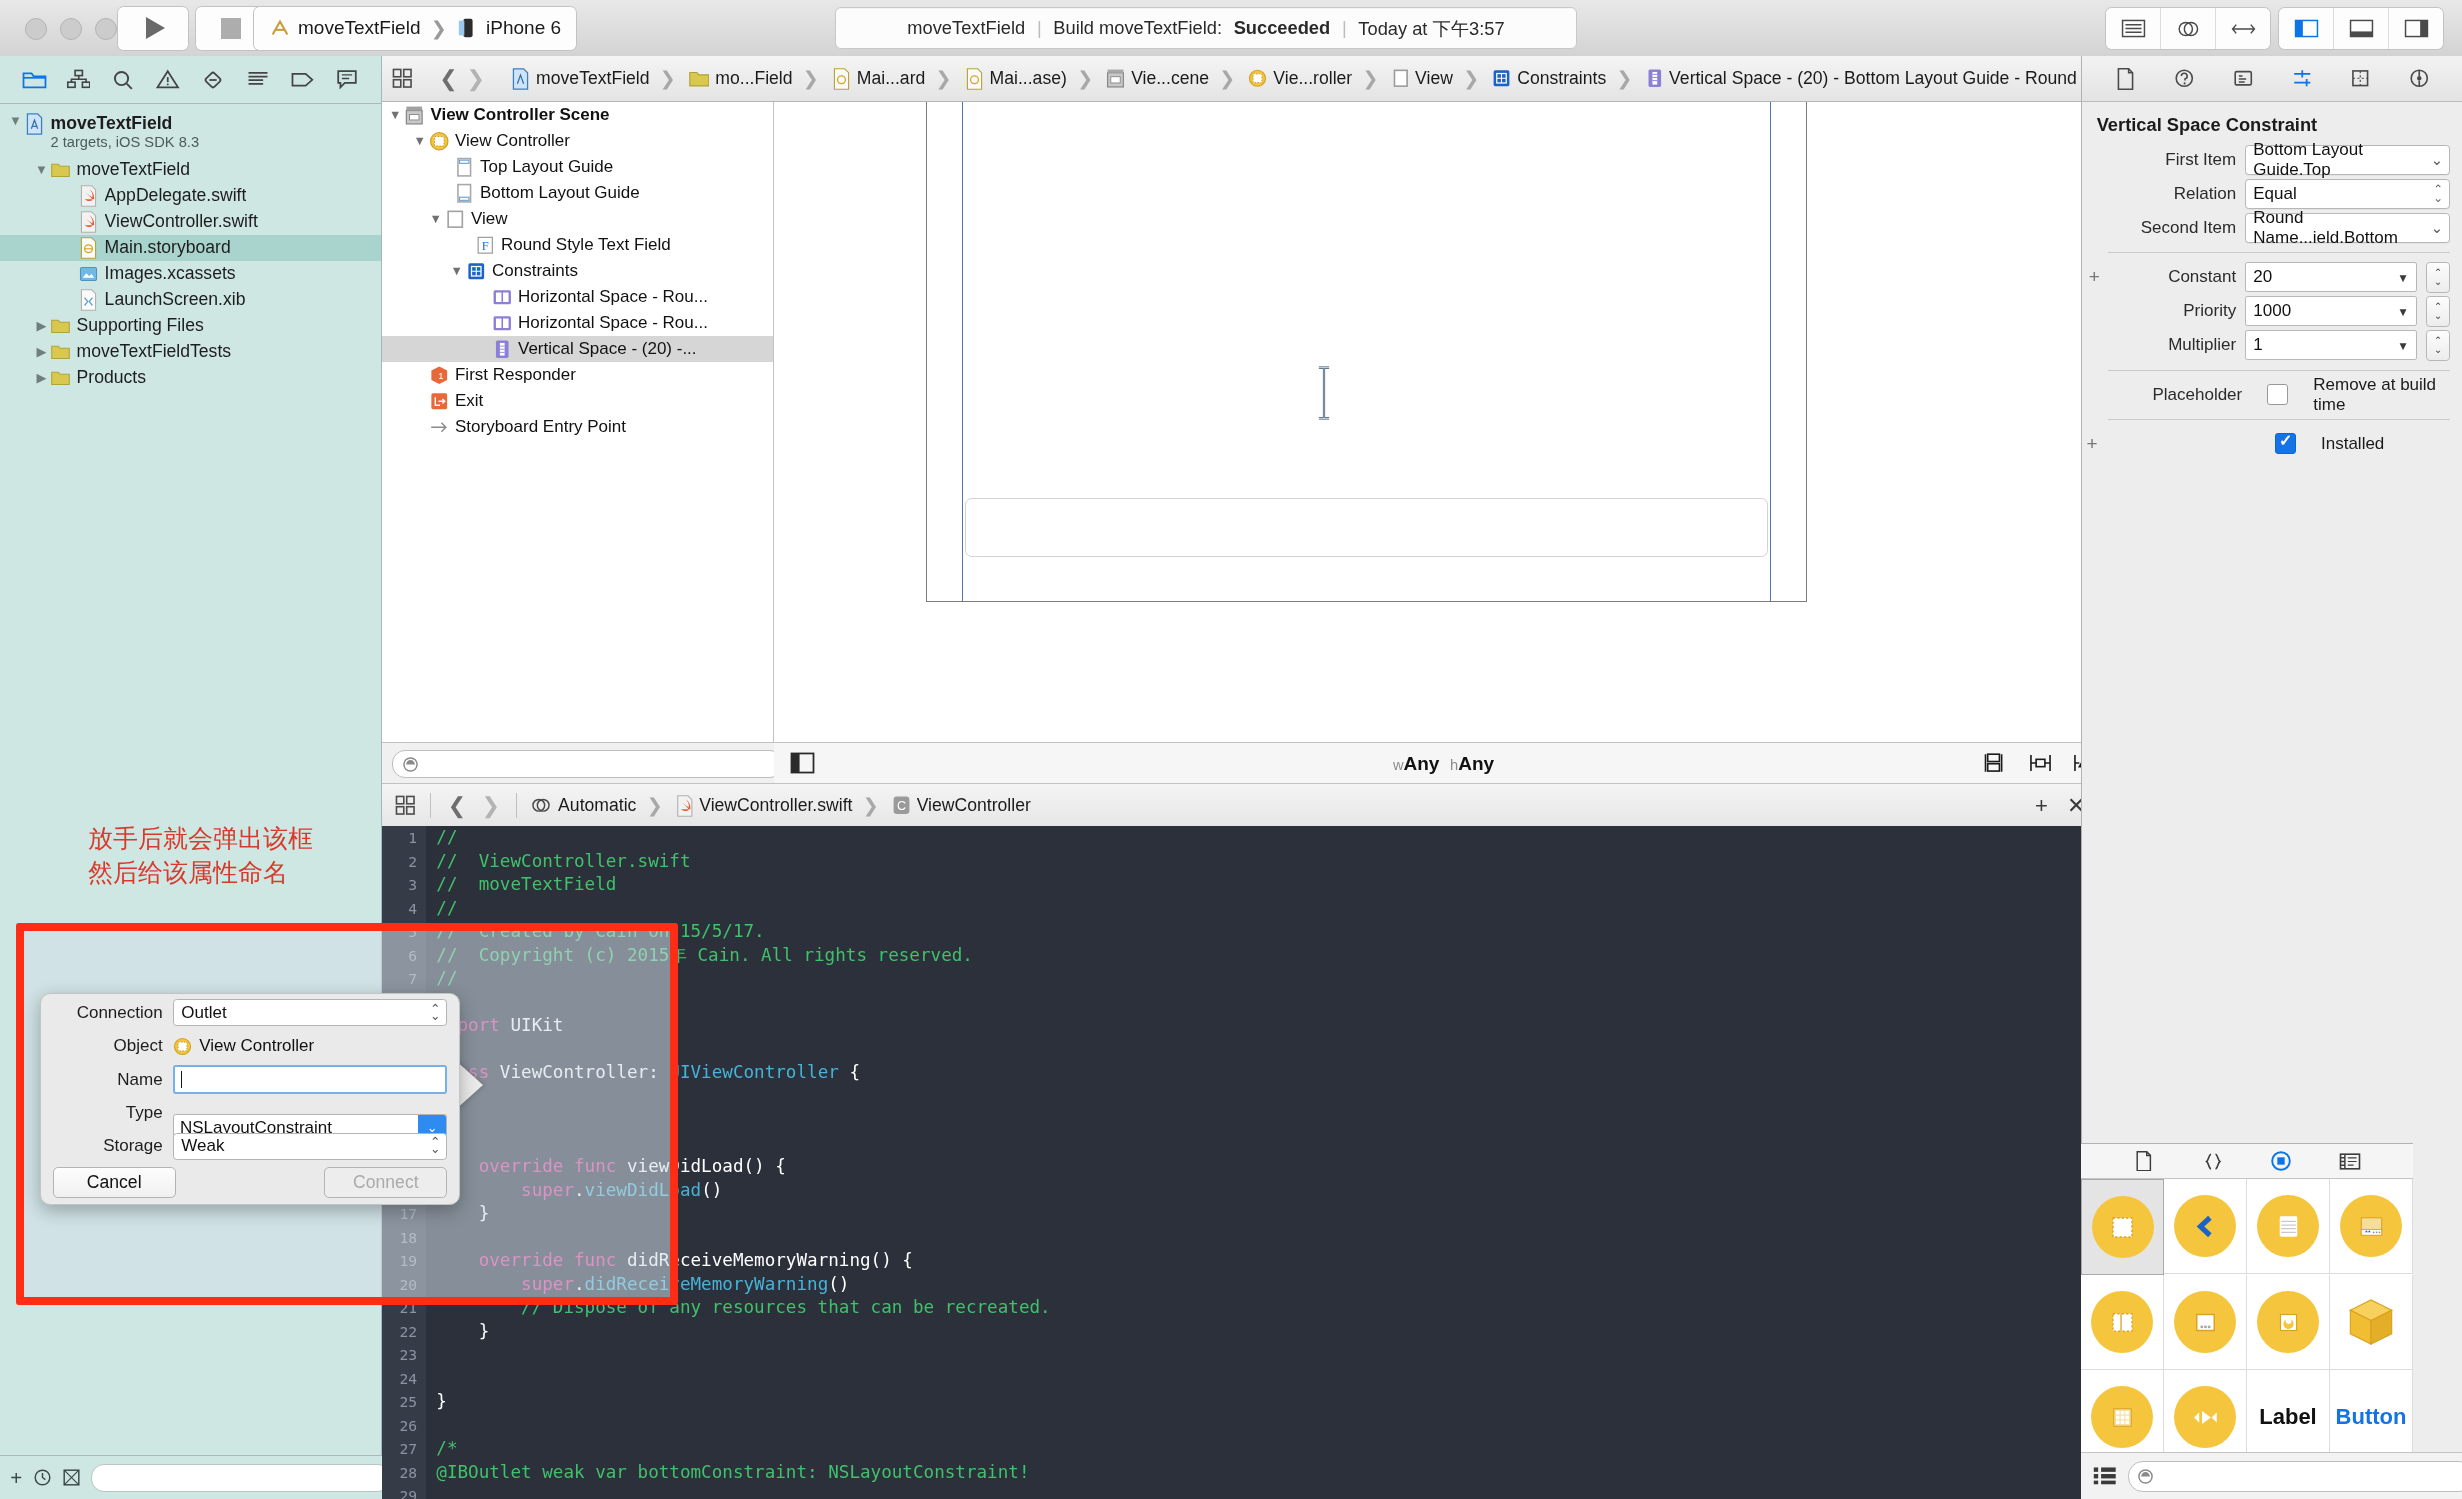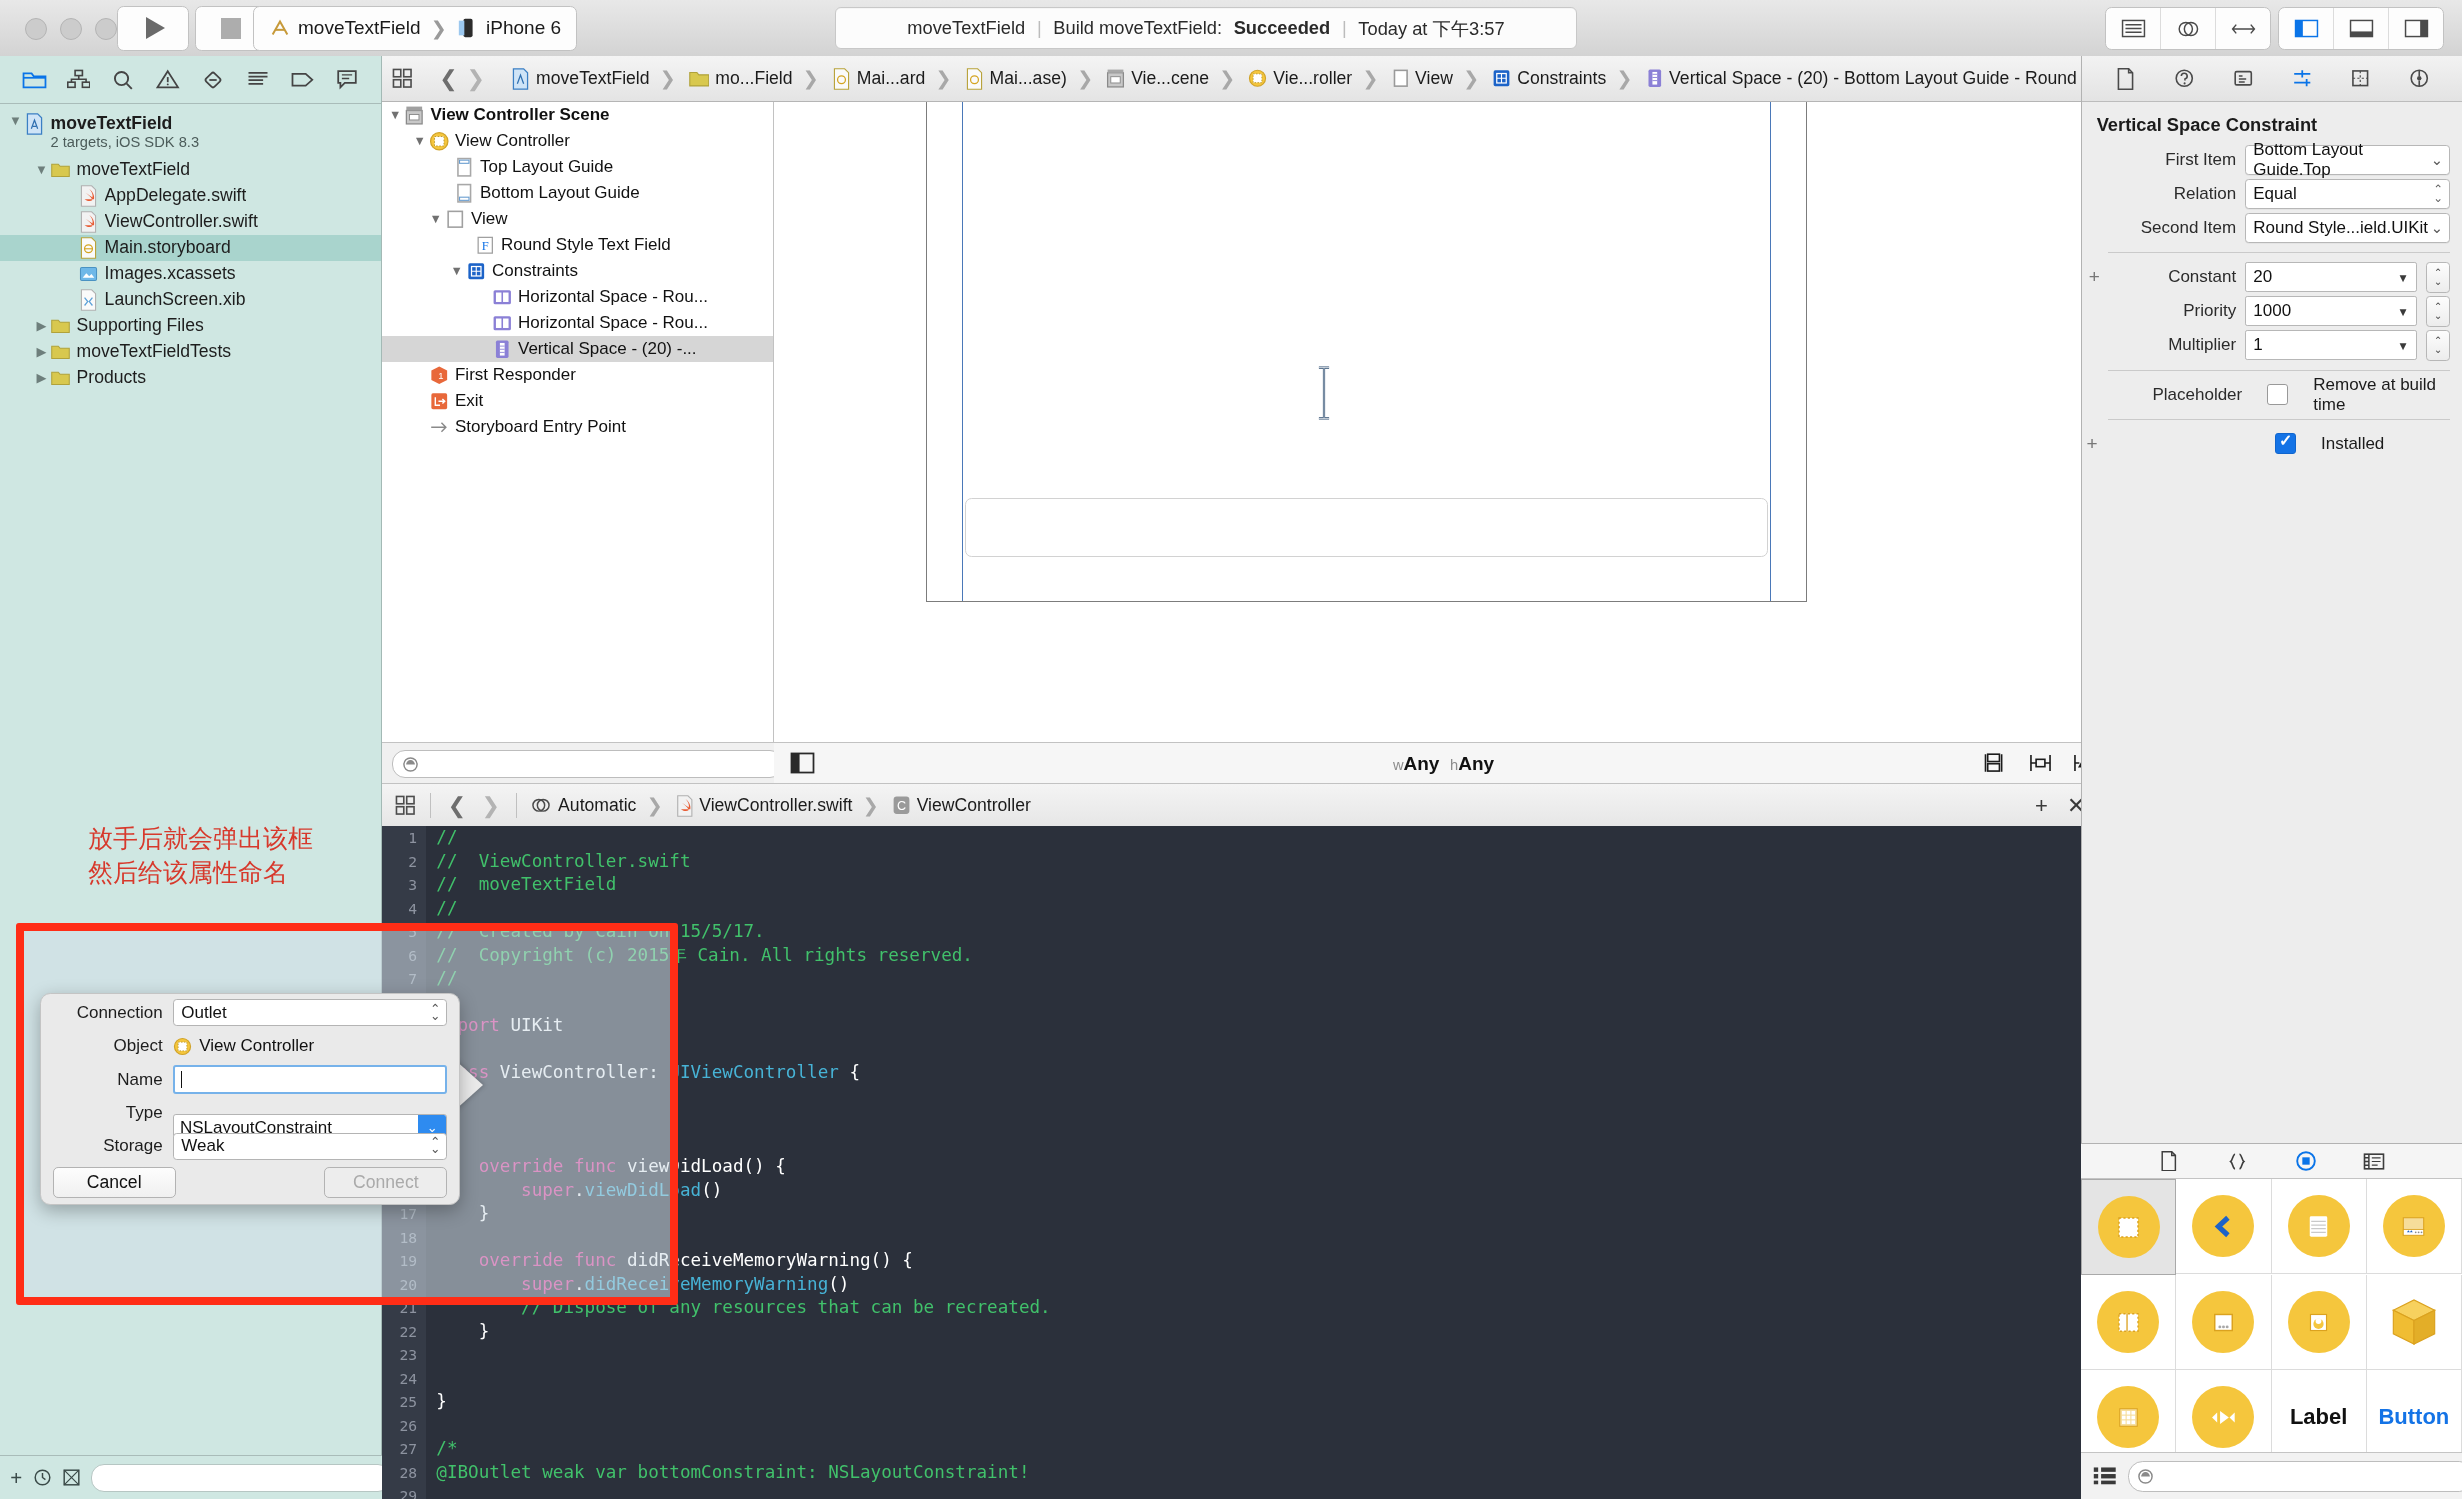--- a/index.html
+++ b/index.html
@@ -119,21 +119,21 @@
     border-radius:3.7px;display:flex;flex-direction:column;align-items:center;justify-content:center;
     color:#4a4a4a;font-size:10.3px;line-height:9.5px;flex:0 0 22px;}
   .divider{height:0.7px;background:#cacaca;margin:7.3px 13px 7.3px 26px;}
   .cbrow{display:flex;align-items:center;height:34px;padding-left:2px;gap:25px;}
   .cbox{width:19px;height:19px;background:#fff;border:0.7px solid #999;border-radius:2.9px;flex:0 0 19px;}
   .cbox.on{background:#1473e6;border-color:#1065cd;position:relative;}
   .cbox.on:after{content:"✓";position:absolute;left:2.9px;top:-3.7px;color:#fff;font-size:16px;font-weight:bold;}
   .cbtext{font-size:17px;color:#1b1b1b;}
 
   
-  .lib{position:absolute;left:2081px;top:1143px;width:381px;height:356px;background:#f2f2f2;border-top:0.7px solid #b2b2b2;}
+  .lib{position:absolute;left:2081px;top:1143px;width:332px;height:356px;background:#f2f2f2;border-top:0.7px solid #b2b2b2;}
   .lib-tabs{height:34px;border-bottom:0.7px solid #c4c4c4;display:flex;align-items:center;justify-content:center;gap:45px;background:#f5f5f5;}
   .lib-tabs .ic{width:23.5px;height:23.5px;display:flex;align-items:center;justify-content:center;color:#3d3d3d;}
   .lib-tabs .ic.active{color:#0a74e8;}
   .lib-grid{display:grid;grid-template-columns:repeat(4,1fr);background:#fff;}
   .lcell{height:94px;border-right:0.7px solid #dcdcdc;border-bottom:0.7px solid #dcdcdc;
     display:flex;align-items:center;justify-content:center;}
   .lcell.sel{background:#e4e4e4;border:1.5px solid #a9a9a9;}
   .ycirc{width:62px;height:62px;border-radius:50%;background:#f5c63d;display:flex;align-items:center;justify-content:center;}
   .ltext{font-size:22px;font-weight:bold;color:#111;}
   .ltext.blue{color:#1473e6;}
@@ -795,21 +795,21 @@
       <span class="flabel">Relation</span>
       <div class="popbtn">
         <span>Equal</span>
         <span class="caret" style="font-size:11.7px;line-height:8.8px;text-align:center;">⌃<br>⌄</span>
       </div>
     </div>
     <div class="frow">
       <span class="plusc"></span>
       <span class="flabel">Second Item</span>
       <div class="popbtn">
-        <span>Round Style...ield.UIKit</span>
+        <span>Round Name...ield.Bottom</span>
         <span class="caret">⌄</span>
       </div>
     </div>
 
     <div class="divider"></div>
 
     <div class="frow">
       <span class="plusc">+</span>
       <span class="flabel">Constant</span>
       <div class="stepbox">

